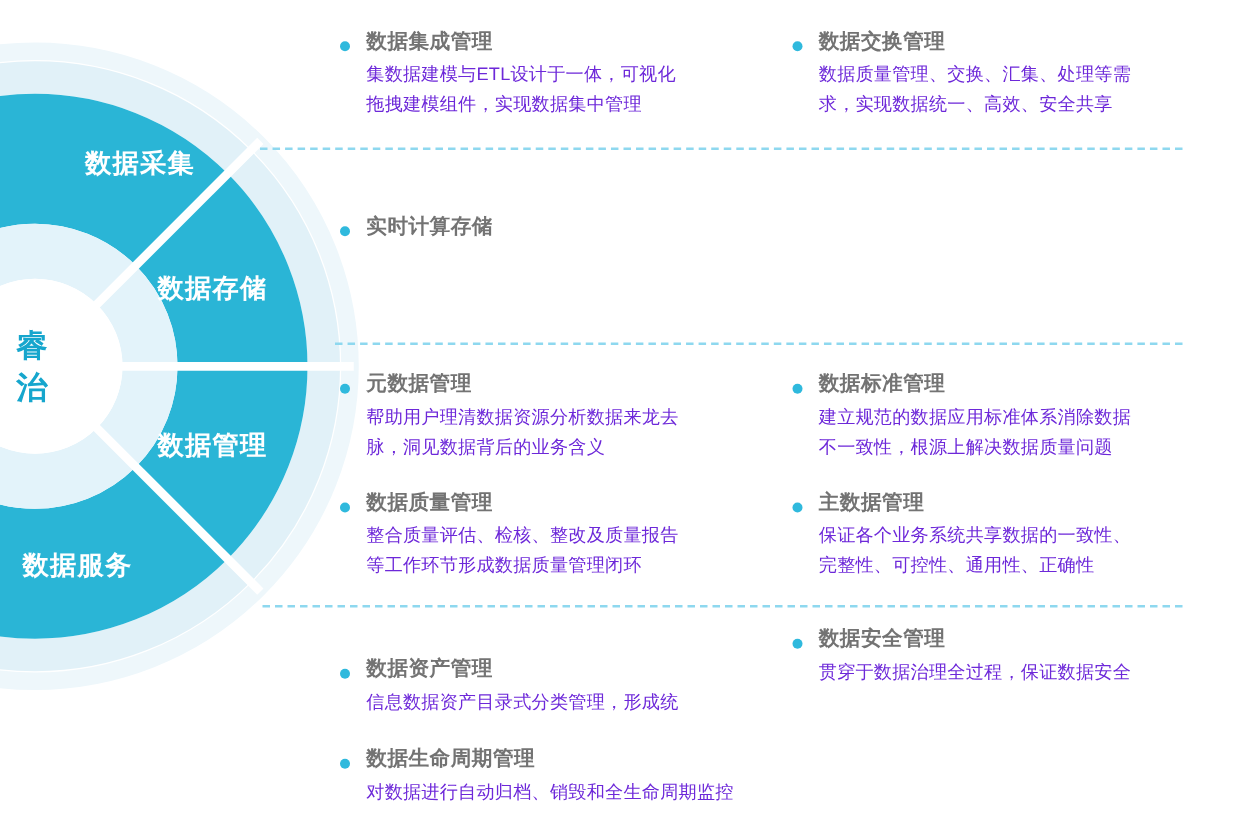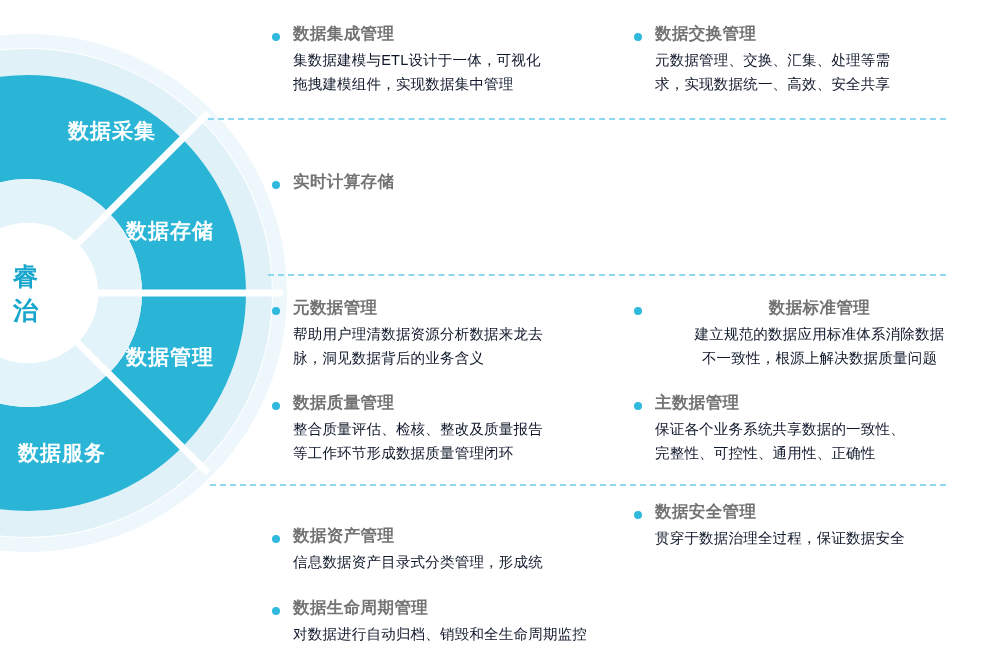--- a/index.html
+++ b/index.html
@@ -67,21 +67,21 @@
   .item-title {
     font-size: 16.5px;
     font-weight: bold;
     color: #737373;
     line-height: 1.35;
     letter-spacing: 0.4px;
     white-space: nowrap;
   }
   .item-desc {
     font-size: 14.5px;
-    color: #0f172a;
+    color: #6d28d9;
     line-height: 1.62;
     letter-spacing: 0.2px;
     margin-top: 5px;
   }
   .item-desc .ln { display: block; white-space: nowrap; }
 
   
   .divider {
     position: absolute;
     height: 0;
@@ -143,21 +143,21 @@
         <span class="ln">拖拽建模组件，实现数据集中管理</span>
       </div>
     </div>
   </div>
 
   <div class="item" style="left:634px; top:22px; width:350px;">
     <span class="bullet"></span>
     <div class="texts">
       <div class="item-title">数据交换管理</div>
       <div class="item-desc">
-        <span class="ln">元数据管理、交换、汇集、处理等需</span>
+        <span class="ln">数据质量管理、交换、汇集、处理等需</span>
         <span class="ln">求，实现数据统一、高效、安全共享</span>
       </div>
     </div>
   </div>
 
   <div class="divider" style="left:208px; top:118px; width:738px;"></div>
 
   <div class="item" style="left:272px; top:170px; width:700px;">
     <span class="bullet"></span>
     <div class="texts">
@@ -171,21 +171,21 @@
     <span class="bullet"></span>
     <div class="texts">
       <div class="item-title">元数据管理</div>
       <div class="item-desc">
         <span class="ln">帮助用户理清数据资源分析数据来龙去</span>
         <span class="ln">脉，洞见数据背后的业务含义</span>
       </div>
     </div>
   </div>
 
-  <div class="item" style="left:634px; top:296px; width:350px;text-align:center;">
+  <div class="item" style="left:634px; top:296px; width:350px;">
     <span class="bullet"></span>
     <div class="texts">
       <div class="item-title">数据标准管理</div>
       <div class="item-desc">
         <span class="ln">建立规范的数据应用标准体系消除数据</span>
         <span class="ln">不一致性，根源上解决数据质量问题</span>
       </div>
     </div>
   </div>
 

